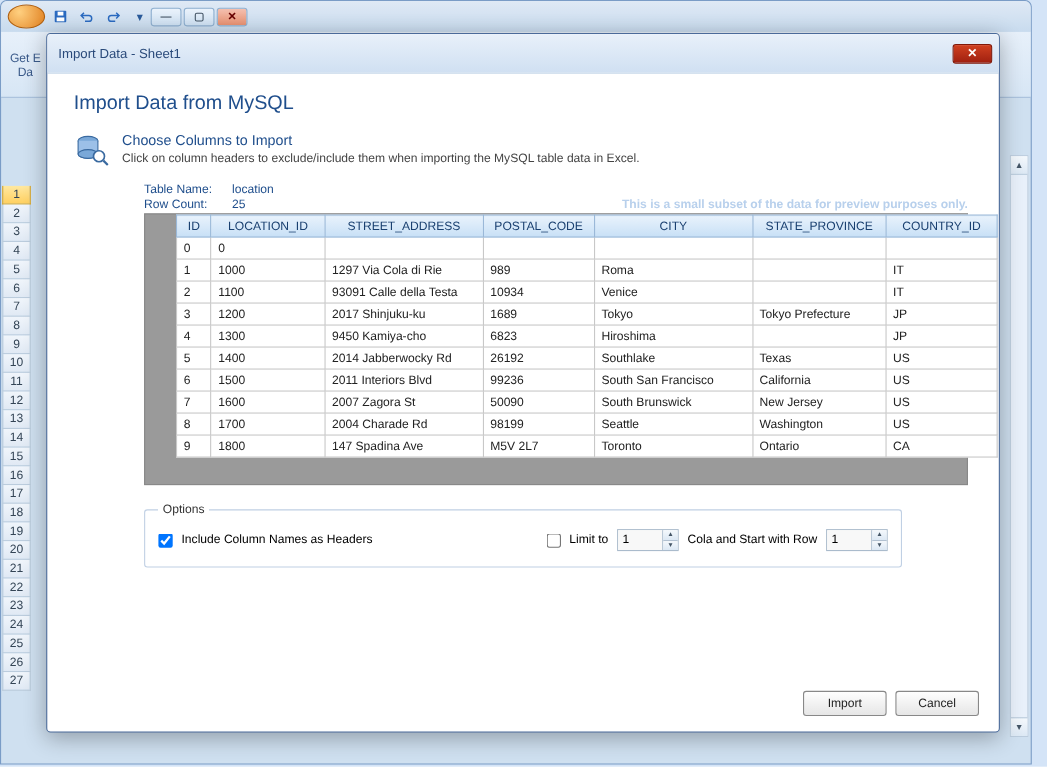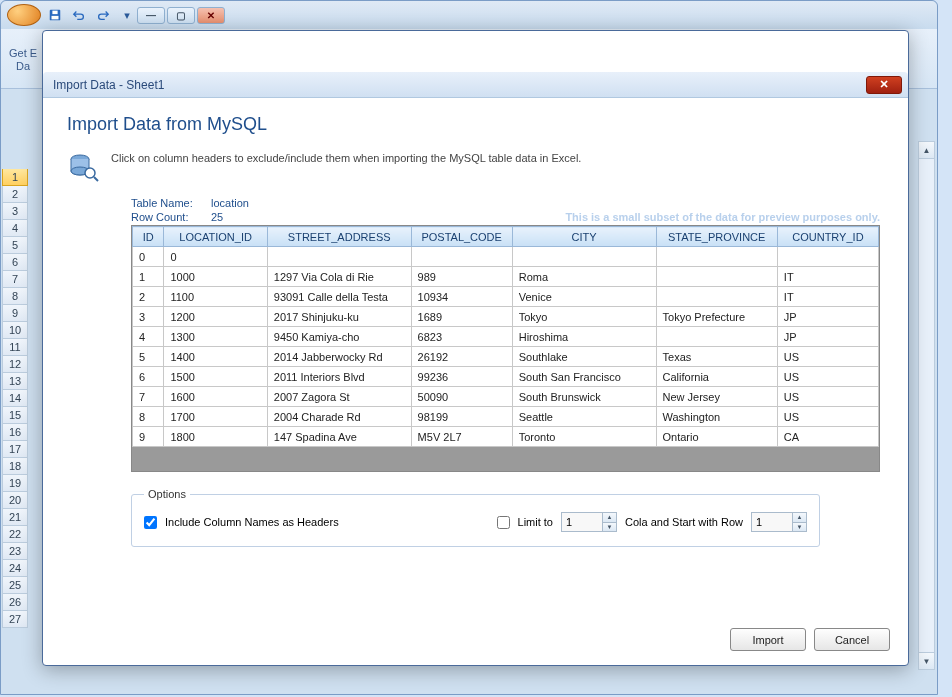--- a/index.html
+++ b/index.html
@@ -31,37 +31,37 @@
 .status-left { color: #2a5a9a; flex: 1; }
 .status-right { display: flex; align-items: center; gap: 6px; color: #2a5a9a; }
 .view-btns { display: flex; gap: 1px; }
 .view-btn { width: 18px; height: 16px; background: linear-gradient(#f4f8fc,#dce8f4); border: 1px solid #a0b8d4; }
 .view-btn.active { background: linear-gradient(#ffe8a0,#ffd060); border-color:#daa520; }
 .zoom-slider { width: 100px; height: 4px; background: #a0b8d4; border-radius: 2px; position: relative; }
 .zoom-thumb { position: absolute; left: 48px; top: -4px; width: 8px; height: 12px; background: linear-gradient(#f4f8fc,#cde0f0); border: 1px solid #7a9cc6; border-radius: 2px; }
 
 
 .dialog { position: absolute; left: 42px; top: 30px; width: 867px; height: 636px; background: #fff; border: 1px solid #4a6a9a; border-radius: 4px; box-shadow: 0 4px 20px rgba(0,0,0,.3); display: flex; flex-direction: column; }
-.dlg-titlebar { height: 26px; background: linear-gradient(#e8f0fa,#d0e0f2); border-bottom: 1px solid #b0c8e0; border-radius: 4px 4px 0 0; display: flex; align-items: center; padding: 0 6px; margin-top: 41px; }
+.dlg-titlebar { height: 36px; background: linear-gradient(#e8f0fa,#d0e0f2); border-bottom: 1px solid #b0c8e0; border-radius: 4px 4px 0 0; display: flex; align-items: center; padding: 0 6px; }
 .dlg-title { flex: 1; font-size: 12px; color: #2a4a7a; padding-left: 4px; }
 .dlg-close { width: 36px; height: 18px; background: linear-gradient(#d04020,#a02010); border: 1px solid #801808; border-radius: 3px; display: flex; align-items: center; justify-content: center; color: #fff; font-weight: bold; font-size: 11px; }
 .dlg-body { flex: 1; padding: 16px 24px 12px 24px; display: flex; flex-direction: column; overflow: hidden; }
 .dlg-heading { color: #1f4e8c; font-size: 18px; font-weight: normal; margin-bottom: 16px; }
 .choose-section { display: flex; gap: 12px; margin-bottom: 14px; }
 .db-icon { width: 32px; height: 32px; flex-shrink: 0; }
 .choose-text .sub-heading { color: #1f4e8c; font-size: 13px; margin-bottom: 2px; }
 .choose-text .desc { color: #444; font-size: 11px; line-height: 1.35; }
 .meta-row { display: flex; align-items: baseline; margin-left: 64px; }
 .meta-label { color: #1f4e8c; width: 80px; }
 .meta-value { color: #1f4e8c; }
 .preview-note { color: #b8d0ec; font-size: 11px; text-align: right; margin: 2px 4px 2px 0; font-weight: bold; }
 
 
 .table-wrap { border: 1px solid #888; background: #9a9a9a; margin-left: 64px; margin-right: 4px; padding-bottom: 24px; }
-table.grid { border-collapse: collapse; background: #fff; width: 100%; table-layout: fixed; }
+table.grid { border-collapse: collapse; background: #fff; width: 100%; table-layout: fixed; margin-left: 28px; }
 table.grid th { background: linear-gradient(#e8f2fc,#c8e0f6); border: 1px solid #9ab8d8; color: #1a4070; font-weight: normal; font-size: 11px; padding: 3px 6px; text-align: center; height: 20px; cursor: pointer; }
 table.grid td { border: 1px solid #c8c8c8; padding: 2px 6px; font-size: 11px; color: #222; height: 20px; white-space: nowrap; overflow: hidden; }
 table.grid .idx { width: 28px; text-align: left; }
 table.grid col.c-id { width: 28px; }
 table.grid col.c-loc { width: 92px; }
 table.grid col.c-str { width: 128px; }
 table.grid col.c-post { width: 90px; }
 table.grid col.c-city { width: 128px; }
 table.grid col.c-state { width: 108px; }
 table.grid col.c-ctry { width: 90px; }
@@ -170,20 +170,21 @@
       <div class="db-icon">
         <svg viewBox="0 0 32 32">
             <ellipse cx="13" cy="8" rx="9" ry="4" fill="#7aa8d8" stroke="#3a6aa0"></ellipse>
             <path d="M4 8 V20 A9 4 0 0 0 22 20 V8" fill="#9cc0e8" stroke="#3a6aa0"></path>
             <ellipse cx="13" cy="20" rx="9" ry="4" fill="#7aa8d8" stroke="#3a6aa0"></ellipse>
             <circle cx="23" cy="22" r="5" fill="#fff" stroke="#3a6aa0" stroke-width="1.5"></circle>
             <line x1="27" y1="26" x2="31" y2="30" stroke="#3a6aa0" stroke-width="2"></line>
           </svg>
       </div>
       <div class="choose-text">
+        <div class="sub-heading">Choose Columns to Import</div>
         <div class="desc">Click on column headers to exclude/include them when importing the MySQL table data in Excel.</div>
       </div>
     </div>
     <div class="meta-row">
       <span class="meta-label">Table Name:</span>
       <span class="meta-value">location</span>
     </div>
     <div style="display:flex; align-items:baseline;">
       <div class="meta-row" style="flex:0 0 auto;">
         <span class="meta-label">Row Count:</span>

